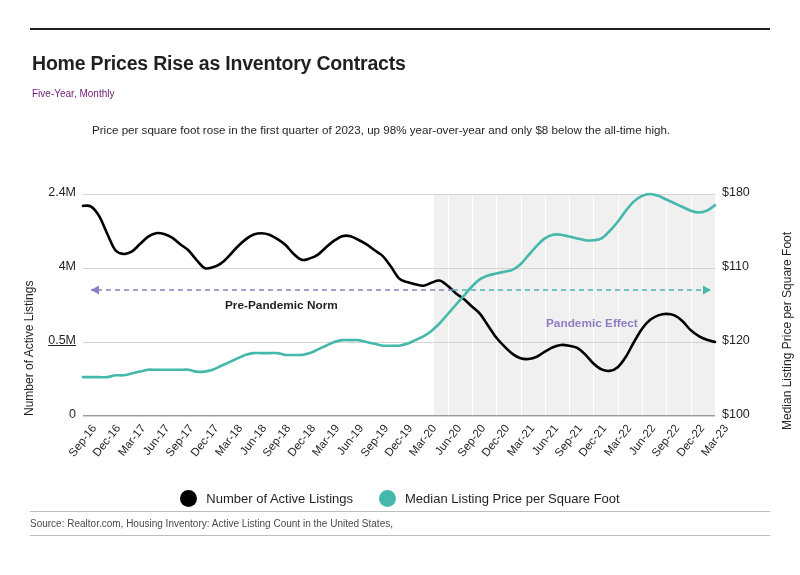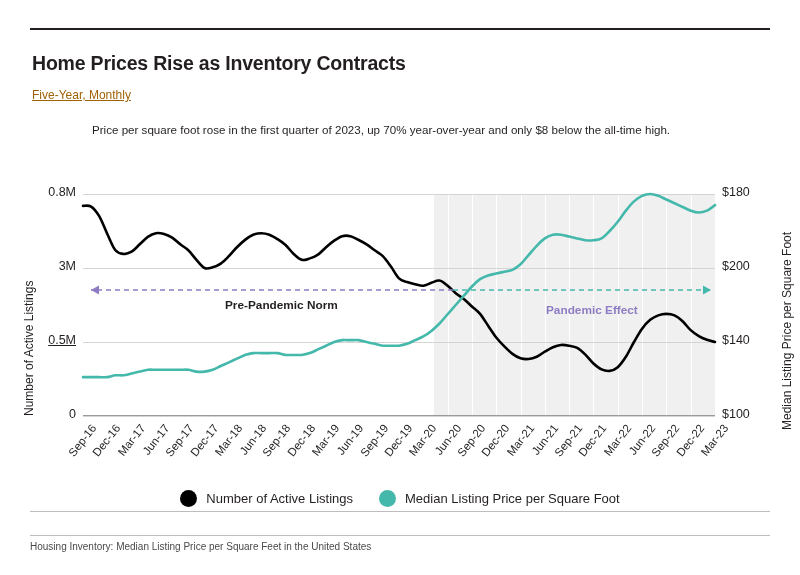--- a/index.html
+++ b/index.html
@@ -35,23 +35,22 @@
     left: 32px;
     top: 52px;
     font-size: 19.5px;
     font-weight: bold;
     letter-spacing: -0.2px;
   }
   .subtitle {
     position: absolute;
     left: 32px;
     top: 88px;
-    font-size: 12px;
-    color: #a16207;
-    text-decoration: underline;
+    font-size: 10px;
+    color: #701a75;
   }
   .desc {
     position: absolute;
     left: 92px;
     top: 120px;
     width: 680px;
     font-size: 11.6px;
     color: #231f20;
     line-height: 1.65;
   }
@@ -143,21 +142,21 @@
   }
 
   .ann {
     position: absolute;
     font-size: 11.8px;
     font-weight: bold;
     white-space: nowrap;
     text-align: center;
   }
   .ann-pre { color: #231f20; }
-  .ann-pan { color: #8e7cc3; }
+  .ann-pan { color: #8e7cc3; margin-top: 13px; }
   .ann-rise { color: #45b8ac; text-align: center; line-height: 1.35; }
 
   .legend {
     position: absolute;
     left: 0;
     top: 490px;
     width: 800px;
     display: flex;
     justify-content: center;
     align-items: center;
@@ -186,21 +185,21 @@
 <body>
 
 <div class="page">
 
   <div class="rule top"></div>
 
   <div class="title">Home Prices Rise as Inventory Contracts</div>
   <div class="subtitle">Five-Year, Monthly</div>
 
   <div class="desc">
-    <div class="line1">Price per square foot rose in the first quarter of 2023, up 70% year-over-year and only $8 below the all-time high.</div>
+    <div class="line1">Price per square foot rose in the first quarter of 2023, up 98% year-over-year and only $8 below the all-time high.</div>
   </div>
 
   <div class="chart-wrap">
 
     <div class="plot" id="plot">
       <div class="pandemic-band"></div>
       <div id="gridlines">
           <div class="gridline-v" style="left: 0px;"></div>
           <div class="gridline-v" style="left: 24.3077px;"></div>
           <div class="gridline-v" style="left: 48.6154px;"></div>
@@ -238,27 +237,27 @@
       <div class="axis-base"></div>
       <svg class="series" id="svg-series" width="632" height="222" viewBox="0 0 632 222">
           <path d="M0.00,11.84 C1.35,11.96 5.40,10.85 8.10,12.58 C10.80,14.31 13.50,17.64 16.21,22.20 C18.91,26.76 21.61,34.29 24.31,39.96 C27.01,45.63 29.71,52.91 32.41,56.24 C35.11,59.57 37.81,59.69 40.51,59.94 C43.21,60.19 45.91,59.32 48.62,57.72 C51.32,56.12 54.02,52.79 56.72,50.32 C59.42,47.85 62.12,44.77 64.82,42.92 C67.52,41.07 70.22,39.71 72.92,39.22 C75.62,38.73 78.32,39.22 81.03,39.96 C83.73,40.70 86.43,41.93 89.13,43.66 C91.83,45.39 94.53,48.22 97.23,50.32 C99.93,52.42 102.63,53.65 105.33,56.24 C108.03,58.83 110.74,62.90 113.44,65.86 C116.14,68.82 118.84,72.77 121.54,74.00 C124.24,75.23 126.94,74.00 129.64,73.26 C132.34,72.52 135.04,71.41 137.74,69.56 C140.44,67.71 143.15,64.87 145.85,62.16 C148.55,59.45 151.25,55.99 153.95,53.28 C156.65,50.57 159.35,47.98 162.05,45.88 C164.75,43.78 167.45,41.81 170.15,40.70 C172.85,39.59 175.56,39.22 178.26,39.22 C180.96,39.22 183.66,39.71 186.36,40.70 C189.06,41.69 191.76,43.41 194.46,45.14 C197.16,46.87 199.86,48.59 202.56,51.06 C205.26,53.53 207.97,57.47 210.67,59.94 C213.37,62.41 216.07,65.12 218.77,65.86 C221.47,66.60 224.17,65.24 226.87,64.38 C229.57,63.52 232.27,62.53 234.97,60.68 C237.68,58.83 240.38,55.62 243.08,53.28 C245.78,50.94 248.48,48.47 251.18,46.62 C253.88,44.77 256.58,42.92 259.28,42.18 C261.98,41.44 264.68,41.56 267.38,42.18 C270.09,42.80 272.79,44.52 275.49,45.88 C278.19,47.24 280.89,48.59 283.59,50.32 C286.29,52.05 288.99,54.27 291.69,56.24 C294.39,58.21 297.09,59.45 299.79,62.16 C302.50,64.87 305.20,68.82 307.90,72.52 C310.60,76.22 313.30,81.77 316.00,84.36 C318.70,86.95 321.40,87.07 324.10,88.06 C326.80,89.05 329.50,89.66 332.21,90.28 C334.91,90.90 337.61,92.01 340.31,91.76 C343.01,91.51 345.71,89.66 348.41,88.80 C351.11,87.94 353.81,86.09 356.51,86.58 C359.21,87.07 361.91,89.66 364.62,91.76 C367.32,93.86 370.02,96.94 372.72,99.16 C375.42,101.38 378.12,102.86 380.82,105.08 C383.52,107.30 386.22,110.01 388.92,112.48 C391.62,114.95 394.32,116.67 397.03,119.88 C399.73,123.09 402.43,127.77 405.13,131.72 C407.83,135.67 410.53,140.11 413.23,143.56 C415.93,147.01 418.63,149.73 421.33,152.44 C424.03,155.15 426.74,157.87 429.44,159.84 C432.14,161.81 434.84,163.42 437.54,164.28 C440.24,165.14 442.94,165.27 445.64,165.02 C448.34,164.77 451.04,164.03 453.74,162.80 C456.44,161.57 459.15,159.22 461.85,157.62 C464.55,156.02 467.25,154.29 469.95,153.18 C472.65,152.07 475.35,151.21 478.05,150.96 C480.75,150.71 483.45,151.21 486.15,151.70 C488.85,152.19 491.56,152.44 494.26,153.92 C496.96,155.40 499.66,157.99 502.36,160.58 C505.06,163.17 507.76,166.99 510.46,169.46 C513.16,171.93 515.86,174.15 518.56,175.38 C521.26,176.61 523.97,177.23 526.67,176.86 C529.37,176.49 532.07,175.50 534.77,173.16 C537.47,170.82 540.17,166.99 542.87,162.80 C545.57,158.61 548.27,152.69 550.97,148.00 C553.68,143.31 556.38,138.38 559.08,134.68 C561.78,130.98 564.48,128.02 567.18,125.80 C569.88,123.58 572.58,122.35 575.28,121.36 C577.98,120.37 580.68,119.88 583.38,119.88 C586.09,119.88 588.79,120.13 591.49,121.36 C594.19,122.59 596.89,124.81 599.59,127.28 C602.29,129.75 604.99,133.69 607.69,136.16 C610.39,138.63 613.09,140.48 615.79,142.08 C618.50,143.68 621.20,144.79 623.90,145.78 C626.60,146.77 630.65,147.63 632.00,148.00" fill="none" stroke="#000000" stroke-width="2.6" stroke-linecap="round" stroke-linejoin="round"></path>
           <path d="M0.00,183.15 C1.35,183.15 5.40,183.15 8.10,183.15 C10.80,183.15 13.50,183.15 16.21,183.15 C18.91,183.15 21.61,183.46 24.31,183.15 C27.01,182.84 29.71,181.61 32.41,181.30 C35.11,180.99 37.81,181.61 40.51,181.30 C43.21,180.99 45.91,180.07 48.62,179.45 C51.32,178.83 54.02,178.22 56.72,177.60 C59.42,176.98 62.12,176.06 64.82,175.75 C67.52,175.44 70.22,175.75 72.92,175.75 C75.62,175.75 78.32,175.75 81.03,175.75 C83.73,175.75 86.43,175.75 89.13,175.75 C91.83,175.75 94.53,175.75 97.23,175.75 C99.93,175.75 102.63,175.44 105.33,175.75 C108.03,176.06 110.74,177.29 113.44,177.60 C116.14,177.91 118.84,177.91 121.54,177.60 C124.24,177.29 126.94,176.68 129.64,175.75 C132.34,174.82 135.04,173.28 137.74,172.05 C140.44,170.82 143.15,169.58 145.85,168.35 C148.55,167.12 151.25,165.88 153.95,164.65 C156.65,163.42 159.35,161.88 162.05,160.95 C164.75,160.02 167.45,159.41 170.15,159.10 C172.85,158.79 175.56,159.10 178.26,159.10 C180.96,159.10 183.66,159.10 186.36,159.10 C189.06,159.10 191.76,158.79 194.46,159.10 C197.16,159.41 199.86,160.64 202.56,160.95 C205.26,161.26 207.97,160.95 210.67,160.95 C213.37,160.95 216.07,161.26 218.77,160.95 C221.47,160.64 224.17,160.02 226.87,159.10 C229.57,158.18 232.27,156.63 234.97,155.40 C237.68,154.17 240.38,152.93 243.08,151.70 C245.78,150.47 248.48,148.93 251.18,148.00 C253.88,147.07 256.58,146.46 259.28,146.15 C261.98,145.84 264.68,146.15 267.38,146.15 C270.09,146.15 272.79,145.84 275.49,146.15 C278.19,146.46 280.89,147.38 283.59,148.00 C286.29,148.62 288.99,149.23 291.69,149.85 C294.39,150.47 297.09,151.39 299.79,151.70 C302.50,152.01 305.20,151.70 307.90,151.70 C310.60,151.70 313.30,152.01 316.00,151.70 C318.70,151.39 321.40,150.78 324.10,149.85 C326.80,148.92 329.50,147.38 332.21,146.15 C334.91,144.92 337.61,143.99 340.31,142.45 C343.01,140.91 345.71,139.06 348.41,136.90 C351.11,134.74 353.81,132.28 356.51,129.50 C359.21,126.73 361.91,123.33 364.62,120.25 C367.32,117.17 370.02,114.08 372.72,111.00 C375.42,107.92 378.12,104.83 380.82,101.75 C383.52,98.67 386.22,95.28 388.92,92.50 C391.62,89.72 394.32,86.95 397.03,85.10 C399.73,83.25 402.43,82.33 405.13,81.40 C407.83,80.48 410.53,80.17 413.23,79.55 C415.93,78.93 418.63,78.32 421.33,77.70 C424.03,77.08 426.74,77.08 429.44,75.85 C432.14,74.62 434.84,72.77 437.54,70.30 C440.24,67.83 442.94,64.13 445.64,61.05 C448.34,57.97 451.04,54.57 453.74,51.80 C456.44,49.02 459.15,46.25 461.85,44.40 C464.55,42.55 467.25,41.32 469.95,40.70 C472.65,40.08 475.35,40.39 478.05,40.70 C480.75,41.01 483.45,41.93 486.15,42.55 C488.85,43.17 491.56,43.78 494.26,44.40 C496.96,45.02 499.66,45.94 502.36,46.25 C505.06,46.56 507.76,46.56 510.46,46.25 C513.16,45.94 515.86,45.94 518.56,44.40 C521.26,42.86 523.97,39.77 526.67,37.00 C529.37,34.23 532.07,31.14 534.77,27.75 C537.47,24.36 540.17,20.04 542.87,16.65 C545.57,13.26 548.27,9.87 550.97,7.40 C553.68,4.93 556.38,3.08 559.08,1.85 C561.78,0.62 564.48,0.00 567.18,0.00 C569.88,0.00 572.58,0.92 575.28,1.85 C577.98,2.77 580.68,4.32 583.38,5.55 C586.09,6.78 588.79,8.02 591.49,9.25 C594.19,10.48 596.89,11.72 599.59,12.95 C602.29,14.18 604.99,15.72 607.69,16.65 C610.39,17.57 613.09,18.50 615.79,18.50 C618.50,18.50 621.20,17.88 623.90,16.65 C626.60,15.42 630.65,12.03 632.00,11.10" fill="none" stroke="#45b8ac" stroke-width="2.6" stroke-linecap="round" stroke-linejoin="round"></path>
         </svg>
     </div>
 
     <div class="ylabels-left" id="ylabels-left" style="left:0;top:12px;width:76px;height:222px;">
         <div class="ylab" style="top: 213px; width: 66px;">0</div>
         <div class="ylab" style="top: 139px; width: 66px; text-decoration: underline;">0.5M</div>
-        <div class="ylab" style="top: 65px; width: 66px;">3M</div>
-        <div class="ylab" style="top: -9px; width: 66px;">0.8M</div>
+        <div class="ylab" style="top: 65px; width: 66px;">4M</div>
+        <div class="ylab" style="top: -9px; width: 66px;">2.4M</div>
       </div>
     <div class="ylabels-right" id="ylabels-right" style="left:722px;top:12px;width:70px;height:222px;">
         <div class="ylab" style="top: 213px;">$100</div>
-        <div class="ylab" style="top: 139px;">$140</div>
-        <div class="ylab" style="top: 65px;">$200</div>
+        <div class="ylab" style="top: 139px;">$120</div>
+        <div class="ylab" style="top: 65px;">$110</div>
         <div class="ylab" style="top: -9px;">$180</div>
       </div>
 
     <div class="axis-title-left" style="left:22px; top:234px; transform: rotate(-90deg);">Number of Active Listings</div>
     <div class="axis-title-right" style="left:780px; top:248px; transform: rotate(-90deg);">Median Listing Price per Square Foot</div>
 
     <div class="xlabels" id="xlabels">
         <div class="xlab" style="left: -52px; top: 4px; width: 58px;">Sep-16</div>
         <div class="xlab" style="left: -27.6923px; top: 4px; width: 58px;">Dec-16</div>
         <div class="xlab" style="left: -3.38462px; top: 4px; width: 58px;">Mar-17</div>
@@ -308,16 +307,16 @@
       <span class="dot" id="legend-dot-0" style="background: rgb(0, 0, 0);"></span>
       <span>Number of Active Listings</span>
     </div>
     <div class="item">
       <span class="dot" id="legend-dot-1" style="background: rgb(69, 184, 172);"></span>
       <span>Median Listing Price per Square Foot</span>
     </div>
   </div>
 
   <div class="rule bottom-1"></div>
+  <div class="source">Source:  Realtor.com, Housing Inventory: Active Listing Count in the United States,</div>
   <div class="rule bottom-2"></div>
-  <div class="source2">Housing Inventory: Median Listing Price per Square Feet in the United States</div>
 
 </div>
 
 </body></html>

